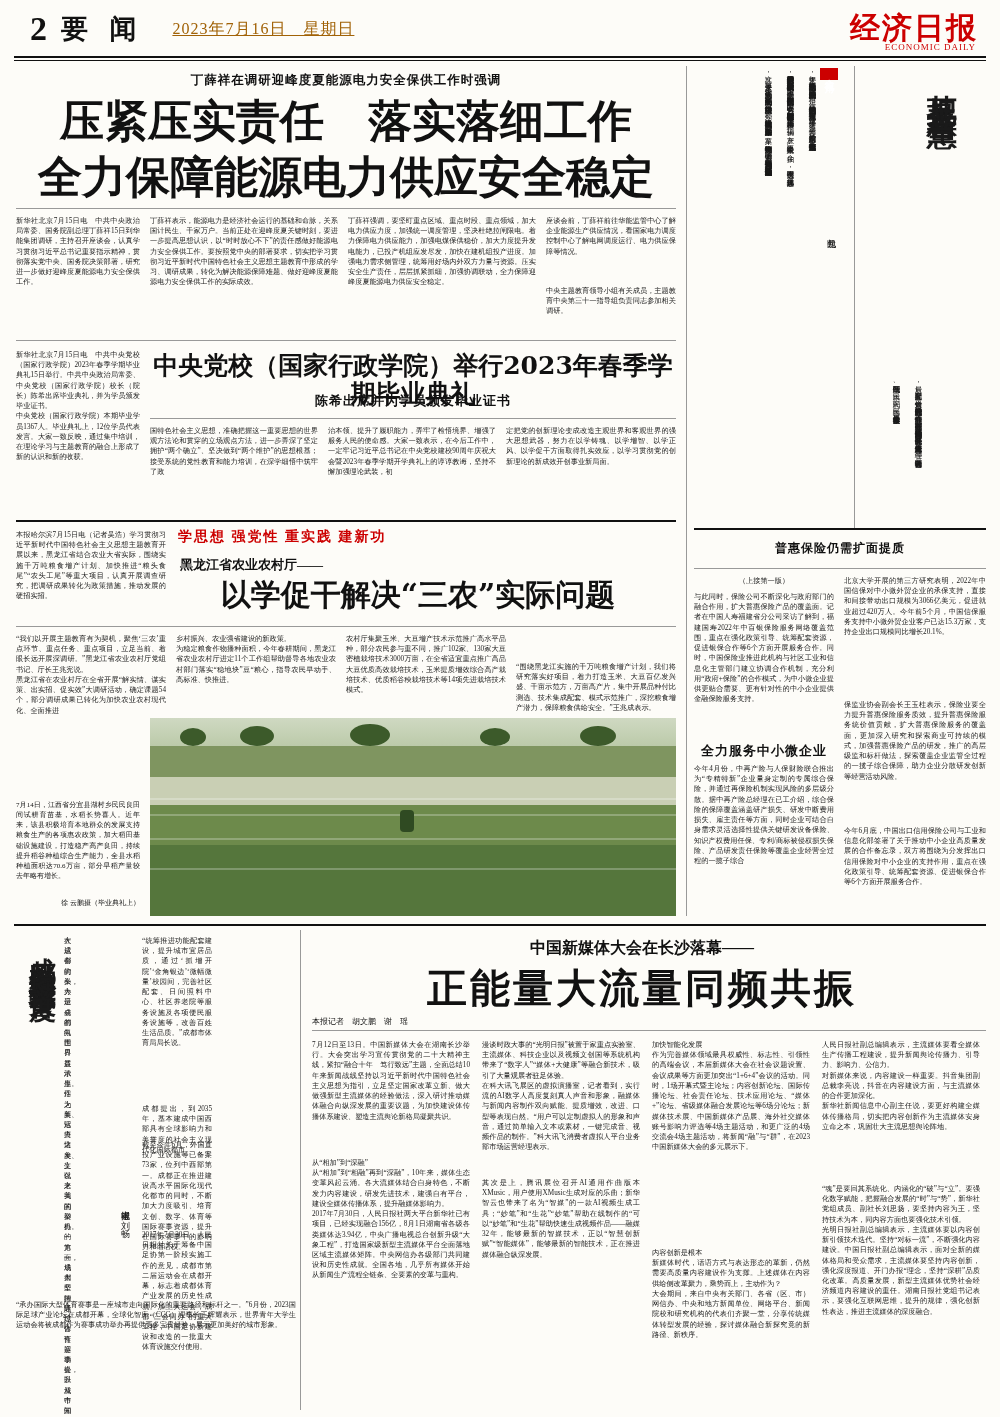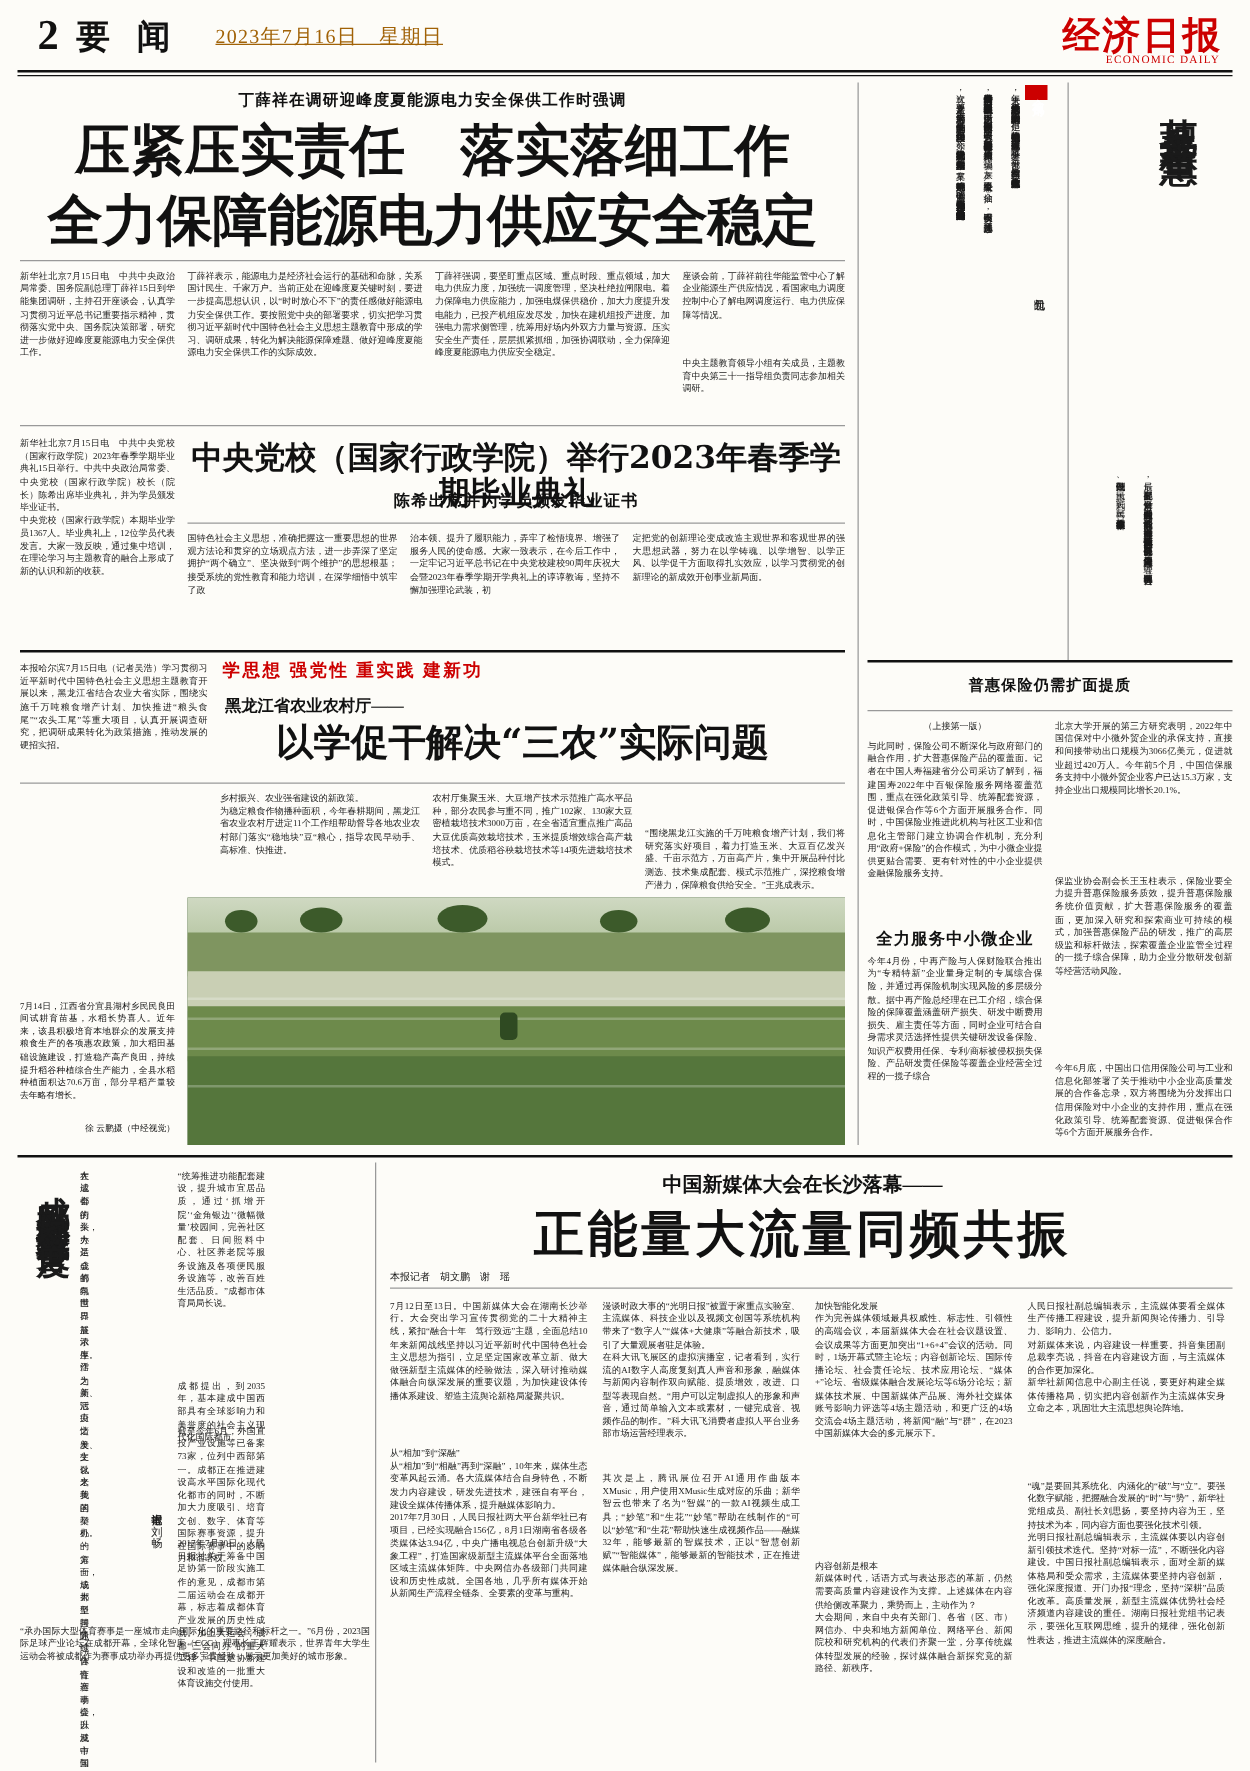--- a/index.html
+++ b/index.html
@@ -136,20 +136,22 @@
   <div class="col" style="left:506px;top:426px;width:170px;">定把党的创新理论变成改造主观世界和客观世界的强大思想武器，努力在以学铸魂、以学增智、以学正风、以学促干方面取得扎实效应，以学习贯彻党的创新理论的新成效开创事业新局面。</div>
 
   <div class="hrule-d" style="left:16px;top:520px;width:660px;"></div>
 
   <div style="position:absolute;left:178px;top:528px;width:300px;font-size:14px;font-weight:bold;color:#c00;letter-spacing:2px;">学思想 强党性 重实践 建新功</div>
   <div style="position:absolute;left:180px;top:556px;width:500px;font-size:13px;font-weight:bold;">黑龙江省农业农村厅——</div>
   <div class="headline" style="left:160px;top:578px;width:516px;position:absolute;font-size:30px;">以学促干解决“三农”实际问题</div>
   <div class="hrule" style="left:16px;top:626px;width:660px;"></div>
 
   <div class="col" style="left:16px;top:530px;width:150px;">本报哈尔滨7月15日电（记者吴浩）学习贯彻习近平新时代中国特色社会主义思想主题教育开展以来，黑龙江省结合农业大省实际，围绕实施千万吨粮食增产计划、加快推进“粮头食尾”“农头工尾”等重大项目，认真开展调查研究，把调研成果转化为政策措施，推动发展的硬招实招。</div>
+  <div class="col" style="left:16px;top:634px;width:150px;white-space:pre-line;">“我们以开展主题教育有为契机，聚焦‘三农’重点环节、重点任务、重点项目，立足当前、着眼长远开展深调研。”黑龙江省农业农村厅党组书记、厅长王兆宪说。
+黑龙江省在农业村厅在全省开展“解实情、谋实策、出实招、促实效”大调研活动，确定课题54个，部分调研成果已转化为加快农业农村现代化、全面推进</div>
   <div class="col" style="left:176px;top:634px;width:160px;white-space:pre-line;">乡村振兴、农业强省建设的新政策。
 为稳定粮食作物播种面积，今年春耕期间，黑龙江省农业农村厅进定11个工作组帮助督导各地农业农村部门落实“稳地块”豆“粮心，指导农民早动手、高标准、快推进。</div>
   <div class="col" style="left:346px;top:634px;width:160px;">农村厅集聚玉米、大豆增产技术示范推广高水平品种，部分农民参与重不同，推广102家、130家大豆密植栽培技术3000万亩，在全省适宜重点推广高品大豆优质高效栽培技术，玉米提质增效综合高产栽培技术、优质稻谷秧栽培技术等14项先进栽培技术模式。</div>
   <div class="col" style="left:516px;top:634px;width:160px;margin-top:28px;">“围绕黑龙江实施的千万吨粮食增产计划，我们将研究落实好项目，着力打造玉米、大豆百亿发兴盛、千亩示范方，万亩高产片，集中开展品种付比测选、技术集成配套、模式示范推广，深挖粮食增产潜力，保障粮食供给安全。”王兆成表示。</div>
 
   <div class="photo" style="left:150px;top:718px;width:526px;height:198px;">
     <div class="sky"></div>
       <div class="f1"></div>
       <div class="f2"></div>
       <div class="f3"></div>
@@ -160,42 +162,42 @@
     <div class="tree" style="left:330px;top:10px;width:30px;height:18px;"></div>
     <div class="tree" style="left:430px;top:8px;width:36px;height:20px;"></div>
     <div class="row" style="left:0;top:80px;width:100%;"></div>
     <div class="row" style="left:0;top:96px;width:100%;"></div>
     <div class="row" style="left:0;top:120px;width:100%;"></div>
     <div class="row" style="left:0;top:150px;width:100%;"></div>
     <div class="tree" style="left:250px;top:92px;width:14px;height:22px;border-radius:4px;background:#2f4a22;"></div>
   </div>
 
   <div class="caption" style="position:absolute;left:16px;top:800px;width:124px;text-align:justify;">7月14日，江西省分宜县湖村乡民民良田间试耕育苗基，水稻长势喜人。近年来，该县积极培育本地群众的发展支持粮食生产的各项惠农政策，加大稻田基础设施建设，打造稳产高产良田，持续提升稻谷种植综合生产能力，全县水稻种植面积达70.6万亩，部分早稻产量较去年略有增长。</div>
-  <div class="caption" style="position:absolute;left:16px;top:898px;width:124px;text-align:right;">徐 云鹏摄（中经视觉）</div>
+  <div class="caption" style="position:absolute;left:16px;top:898px;width:124px;text-align:right;">徐 云鹏摄（毕业典礼上）</div>
 
   <div class="goldbox" style="left:820px;top:68px;">金视角</div>
   <div class="colv" style="left:920px;top:70px;height:300px;font-size:30px;font-weight:bold;letter-spacing:4px;">莫把善意当生意</div>
   <div class="colv" style="left:824px;top:232px;height:70px;font-size:9px;">包元凯</div>
 
   <div class="colv" style="left:800px;top:70px;height:300px;width:18px;">近年来，大病救助的众筹平台发展迅速，帮助了不少陷入困境的人家庭。但是，平台对善款的抽成也广受诟病。最近发现有媒体报道，除了平台之外，部分平台、自家的信息发布，有的信息发布也被指不应商业化。</div>
   <div class="colv" style="left:778px;top:70px;height:300px;width:18px;">大病众筹平台有偿转运营与发展的要求，从善款中抽取部分资金用以维系发展可以理解。之所以广受诟病，在于平台收取的费用比例过高，收取方式不透明，人家属在提取善款时才被告知要收取费用等。用户个人信息被转卖、骗捐“灰产”不经意未将取“抽金”。不仅没有透明，甚至涉嫌违规。</div>
   <div class="colv" style="left:756px;top:70px;height:300px;width:18px;">其次，要界定义之法。大病筹助众筹平台，大病筹助是不可复制的，但相关立法仍在起步阶段。如今，大病众筹已经进入立法机构视野。当未来公布和起草法的立案和“草案”将有明确规定性准则，明确监管主体、为违规平台设置罚金和行为规范准则，不能让大病众筹治为骗子或违法和时代发展见不可不克。</div>
   <div class="colv" style="left:906px;top:380px;height:140px;width:18px;">最后，要提起配套。针对众筹平台，在保障企业盈利的同时，不能否认其商业属性。应鼓励平台在商业道德、社会公德和法律规范之间做出平衡，既要保证服务的公平，更应保障公众善意使用、管理，保证善款去向透明。</div>
   <div class="colv" style="left:884px;top:380px;height:140px;width:18px;">做到既便民、惠民、利民、善民，才能使更多善举不被辜负。</div>
 
   <div class="hrule-d" style="left:694px;top:528px;width:292px;"></div>
 
   <div class="boxtitle" style="position:absolute;left:694px;top:540px;width:292px;font-size:12px;">普惠保险仍需扩面提质</div>
   <div class="hrule" style="left:694px;top:568px;width:292px;"></div>
   <div class="col" style="left:694px;top:576px;width:140px;text-align:center;">（上接第一版）</div>
 
   <div class="col" style="left:694px;top:592px;width:140px;">与此同时，保险公司不断深化与政府部门的融合作用，扩大普惠保险产品的覆盖面。记者在中国人寿福建省分公司采访了解到，福建国寿2022年中百银保险服务网络覆盖范围，重点在强化政策引导、统筹配套资源，促进银保合作等6个方面开展服务合作。同时，中国保险业推进此机构与社区工业和信息化主管部门建立协调合作机制，充分利用“政府+保险”的合作模式，为中小微企业提供更贴合需要、更有针对性的中小企业提供金融保险服务支持。</div>
   <div class="col" style="left:844px;top:576px;width:142px;">北京大学开展的第三方研究表明，2022年中国信保对中小微外贸企业的承保支持，直接和间接带动出口规模为3066亿美元，促进就业超过420万人。今年前5个月，中国信保服务支持中小微外贸企业客户已达15.3万家，支持企业出口规模同比增长20.1%。</div>
   <div class="col" style="left:844px;top:700px;width:142px;">保监业协会副会长王玉柱表示，保险业要全力提升普惠保险服务质效，提升普惠保险服务统价值贡献，扩大普惠保险服务的覆盖面，更加深入研究和探索商业可持续的模式，加强普惠保险产品的研发，推广的高层级监和标杆做法，探索覆盖企业监管全过程的一揽子综合保障，助力企业分散研发创新等经营活动风险。</div>
-  <div class="col" style="left:844px;top:826px;width:142px;margin-top:24px;">今年6月底，中国出口信用保险公司与工业和信息化部签署了关于推动中小企业高质量发展的合作备忘录，双方将围绕为分发挥出口信用保险对中小企业的支持作用，重点在强化政策引导、统筹配套资源、促进银保合作等6个方面开展服务合作。</div>
+  <div class="col" style="left:844px;top:826px;width:142px;">今年6月底，中国出口信用保险公司与工业和信息化部签署了关于推动中小企业高质量发展的合作备忘录，双方将围绕为分发挥出口信用保险对中小企业的支持作用，重点在强化政策引导、统筹配套资源、促进银保合作等6个方面开展服务合作。</div>
 
   <div class="boxtitle" style="position:absolute;left:694px;top:742px;width:140px;font-size:13px;">全力服务中小微企业</div>
   <div class="col" style="left:694px;top:764px;width:140px;">今年4月份，中再产险与人保财险联合推出为“专精特新”企业量身定制的专属综合保险，并通过再保险机制实现风险的多层级分散。据中再产险总经理在已工介绍，综合保险的保障覆盖涵盖研产损失、研发中断费用损失、雇主责任等方面，同时企业可结合自身需求灵活选择性提供关键研发设备保险、知识产权费用任保、专利/商标被侵权损失保险、产品研发责任保险等覆盖企业经营全过程的一揽子综合</div>
 
   <div class="hrule-d" style="left:14px;top:924px;width:972px;"></div>
 
   <div class="colv" style="left:22px;top:936px;height:390px;font-size:27px;font-weight:bold;letter-spacing:3px;">成都以赛为媒提升城市美誉度</div>
   <div class="colv" style="left:118px;top:1204px;height:110px;font-size:9px;">本报记者　刘　畅</div>
 
   <div class="col" style="left:64px;top:936px;width:0px;">在成都街头，大运会的氛围日益浓厚。作为新冠疫情发生以来我国举办的第一场大型国际综合性运动会，以及中国西部地区第一次举办的世界性综合运动会，成都大运会，备受瞩目。</div>

